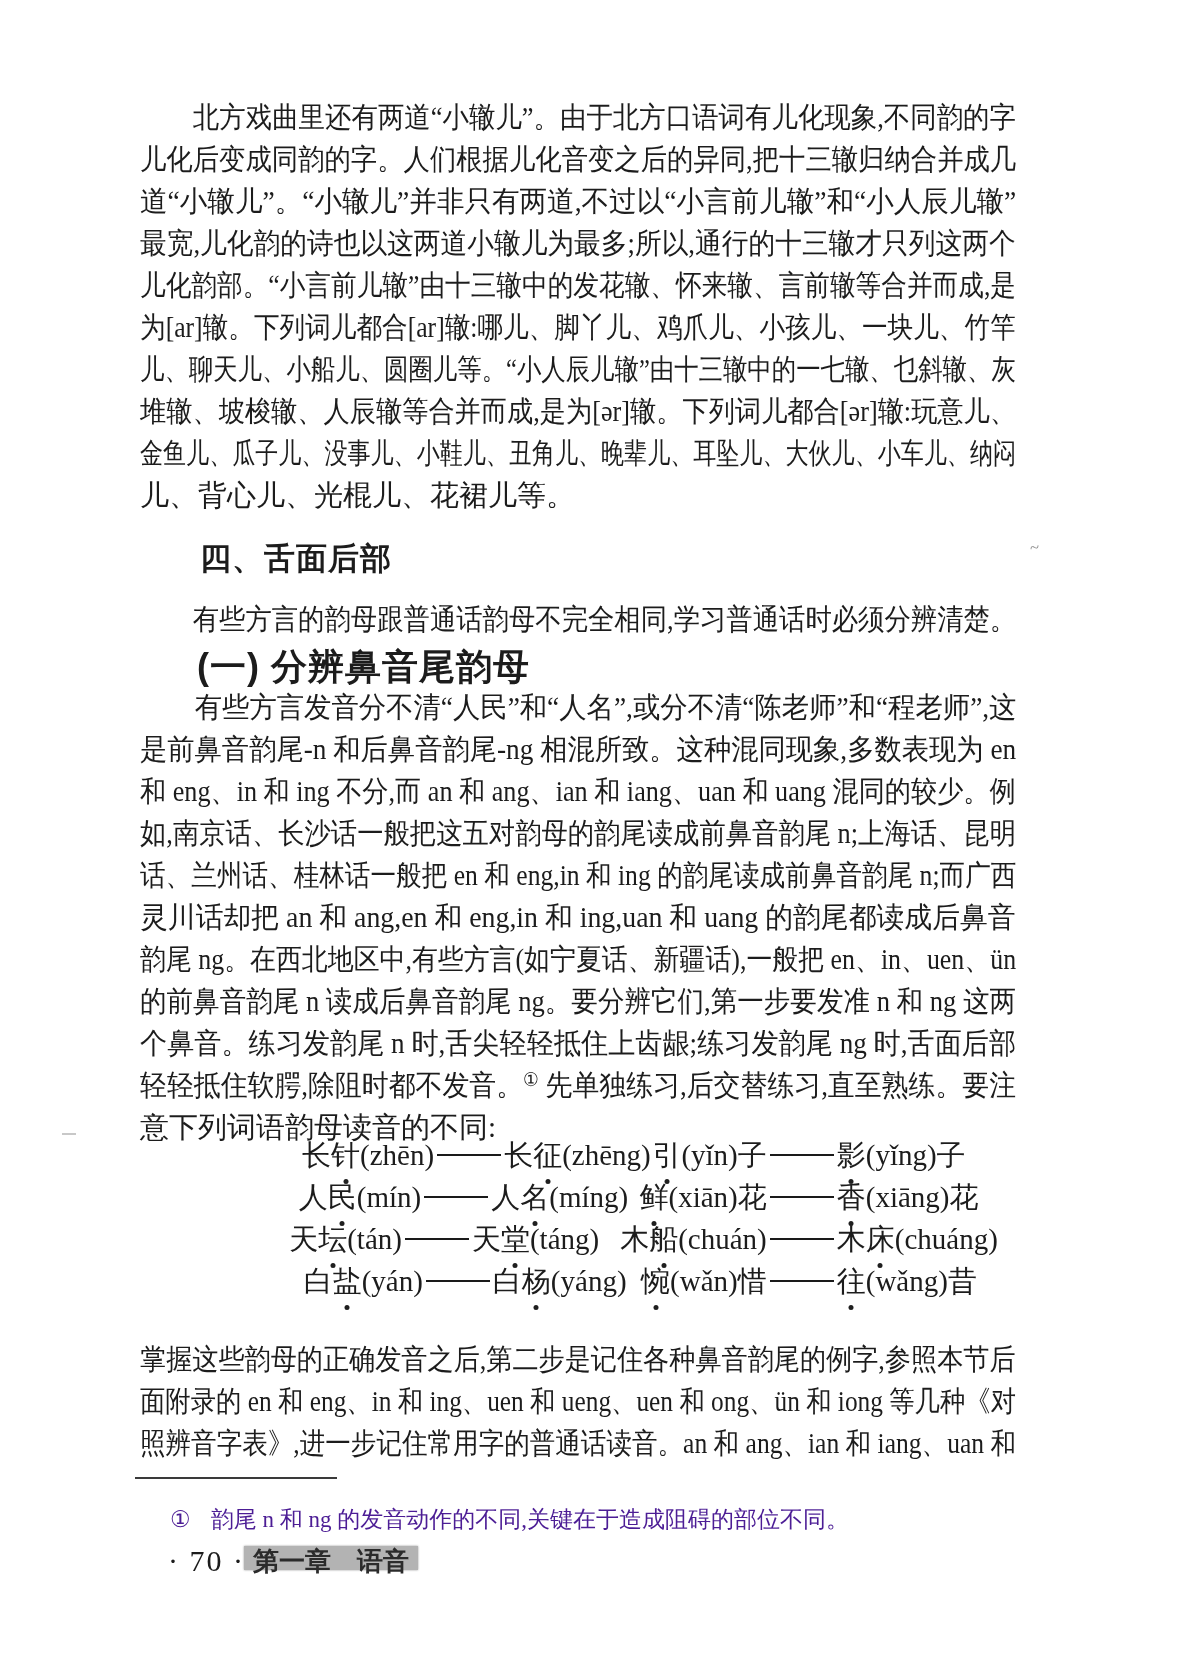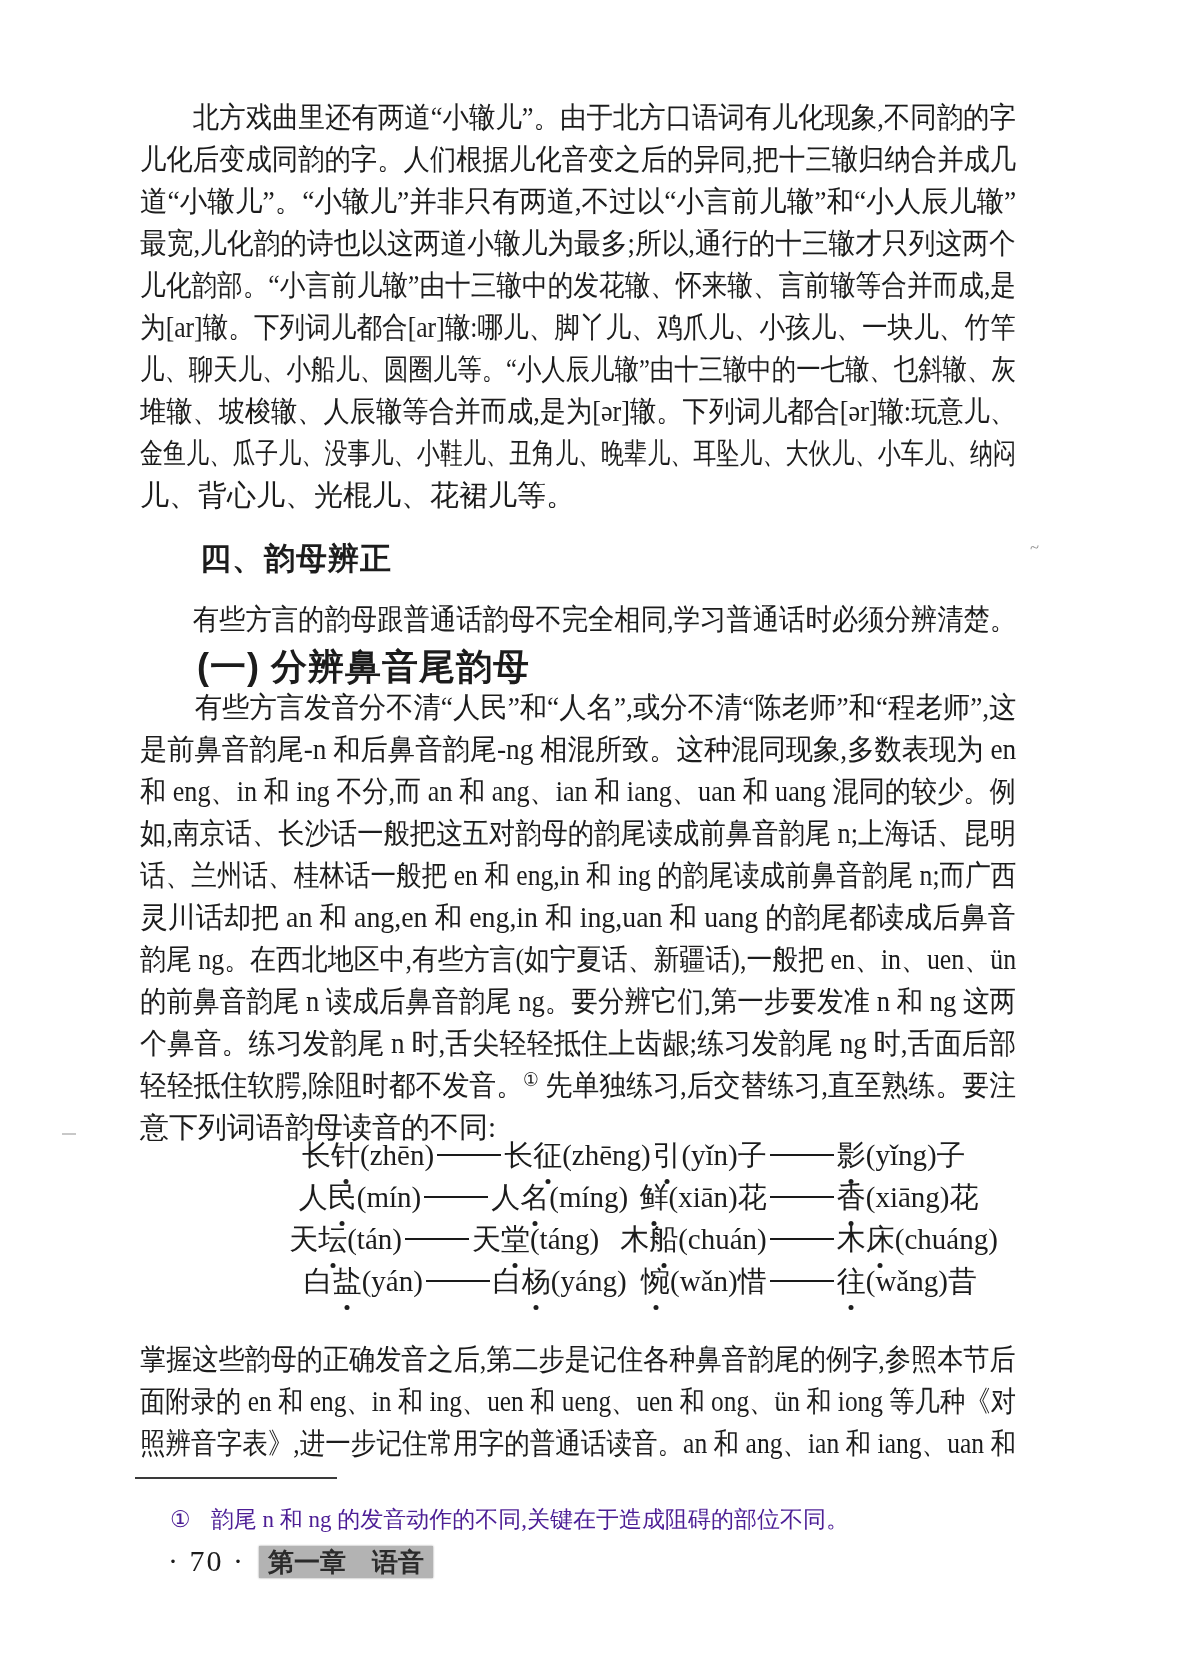--- a/index.html
+++ b/index.html
@@ -73,26 +73,26 @@
     padding-left:30px;box-sizing:border-box;
     white-space:nowrap;
   }
   .fn-mark{margin-right:20px;}
 
   .page-number{
     position:absolute;left:168px;top:1543px;
     font-size:30px;line-height:36px;letter-spacing:2px;color:#1c1c1c;
   }
   .chapter-label{
-    position:absolute;left:259px;top:1546px;
-    height:32px;line-height:32px;
+    position:absolute;left:244px;top:1546px;
+    height:24px;line-height:32px;
     padding:0 9px;
     background:#b3b3b3;
     color:#2b2b2b;
-    font-family:Liberation Sans, sans-serif;
+    font-family:Liberation Serif, serif;
     font-weight:bold;
     font-size:26px;
     box-shadow:0 0 2px #9a9a9a;
   }
 
   .artifact-tilde{
     position:absolute;left:1030px;top:538px;
     color:#8a8a8a;font-size:17px;transform:rotate(-8deg);
   }
   .artifact-dash{
@@ -112,21 +112,21 @@
         <div class="line" style="white-space: nowrap; transform-origin: left center; transform: scaleX(0.950108);">道“小辙儿”。“小辙儿”并非只有两道,不过以“小言前儿辙”和“小人辰儿辙”</div>
         <div class="line" style="white-space: nowrap; transform-origin: left center; transform: scaleX(0.921136);">最宽,儿化韵的诗也以这两道小辙儿为最多;所以,通行的十三辙才只列这两个</div>
         <div class="line" style="white-space: nowrap; transform-origin: left center; transform: scaleX(0.884848);">儿化韵部。“小言前儿辙”由十三辙中的发花辙、怀来辙、言前辙等合并而成,是</div>
         <div class="line" style="white-space: nowrap; transform-origin: left center; transform: scaleX(0.883956);">为[ar]辙。下列词儿都合[ar]辙:哪儿、脚丫儿、鸡爪儿、小孩儿、一块儿、竹竿</div>
         <div class="line" style="white-space: nowrap; transform-origin: left center; transform: scaleX(0.841499);">儿、聊天儿、小船儿、圆圈儿等。“小人辰儿辙”由十三辙中的一七辙、乜斜辙、灰</div>
         <div class="line" style="white-space: nowrap; transform-origin: left center; transform: scaleX(0.904025);">堆辙、坡梭辙、人辰辙等合并而成,是为[ər]辙。下列词儿都合[ər]辙:玩意儿、</div>
         <div class="line" style="white-space: nowrap; transform-origin: left center; transform: scaleX(0.794918);">金鱼儿、瓜子儿、没事儿、小鞋儿、丑角儿、晚辈儿、耳坠儿、大伙儿、小车儿、纳闷</div>
         <div class="line last" style="">儿、背心儿、光棍儿、花裙儿等。</div>
       </div>
 
-    <div class="block sec-heading" style="top:537px">四、韵母辨正</div>
+    <div class="block sec-heading" style="top:537px">四、舌面后部</div>
 
     <div class="block" style="top:598px">
         <div class="line indent last" style="white-space: nowrap; transform-origin: left center; transform: scaleX(0.908714);">有些方言的韵母跟普通话韵母不完全相同,学习普通话时必须分辨清楚。</div>
       </div>
 
     <div class="block sub-heading" style="top:646px">(一) 分辨鼻音尾韵母</div>
 
     <div class="block" style="top:686px">
         <div class="line indent" style="white-space: nowrap; transform-origin: left center; transform: scaleX(0.942949);">有些方言发音分不清“人民”和“人名”,或分不清“陈老师”和“程老师”,这</div>
         <div class="line" style="white-space: nowrap; transform-origin: left center; transform: scaleX(0.940924);">是前鼻音韵尾-n 和后鼻音韵尾-ng 相混所致。这种混同现象,多数表现为 en</div>

